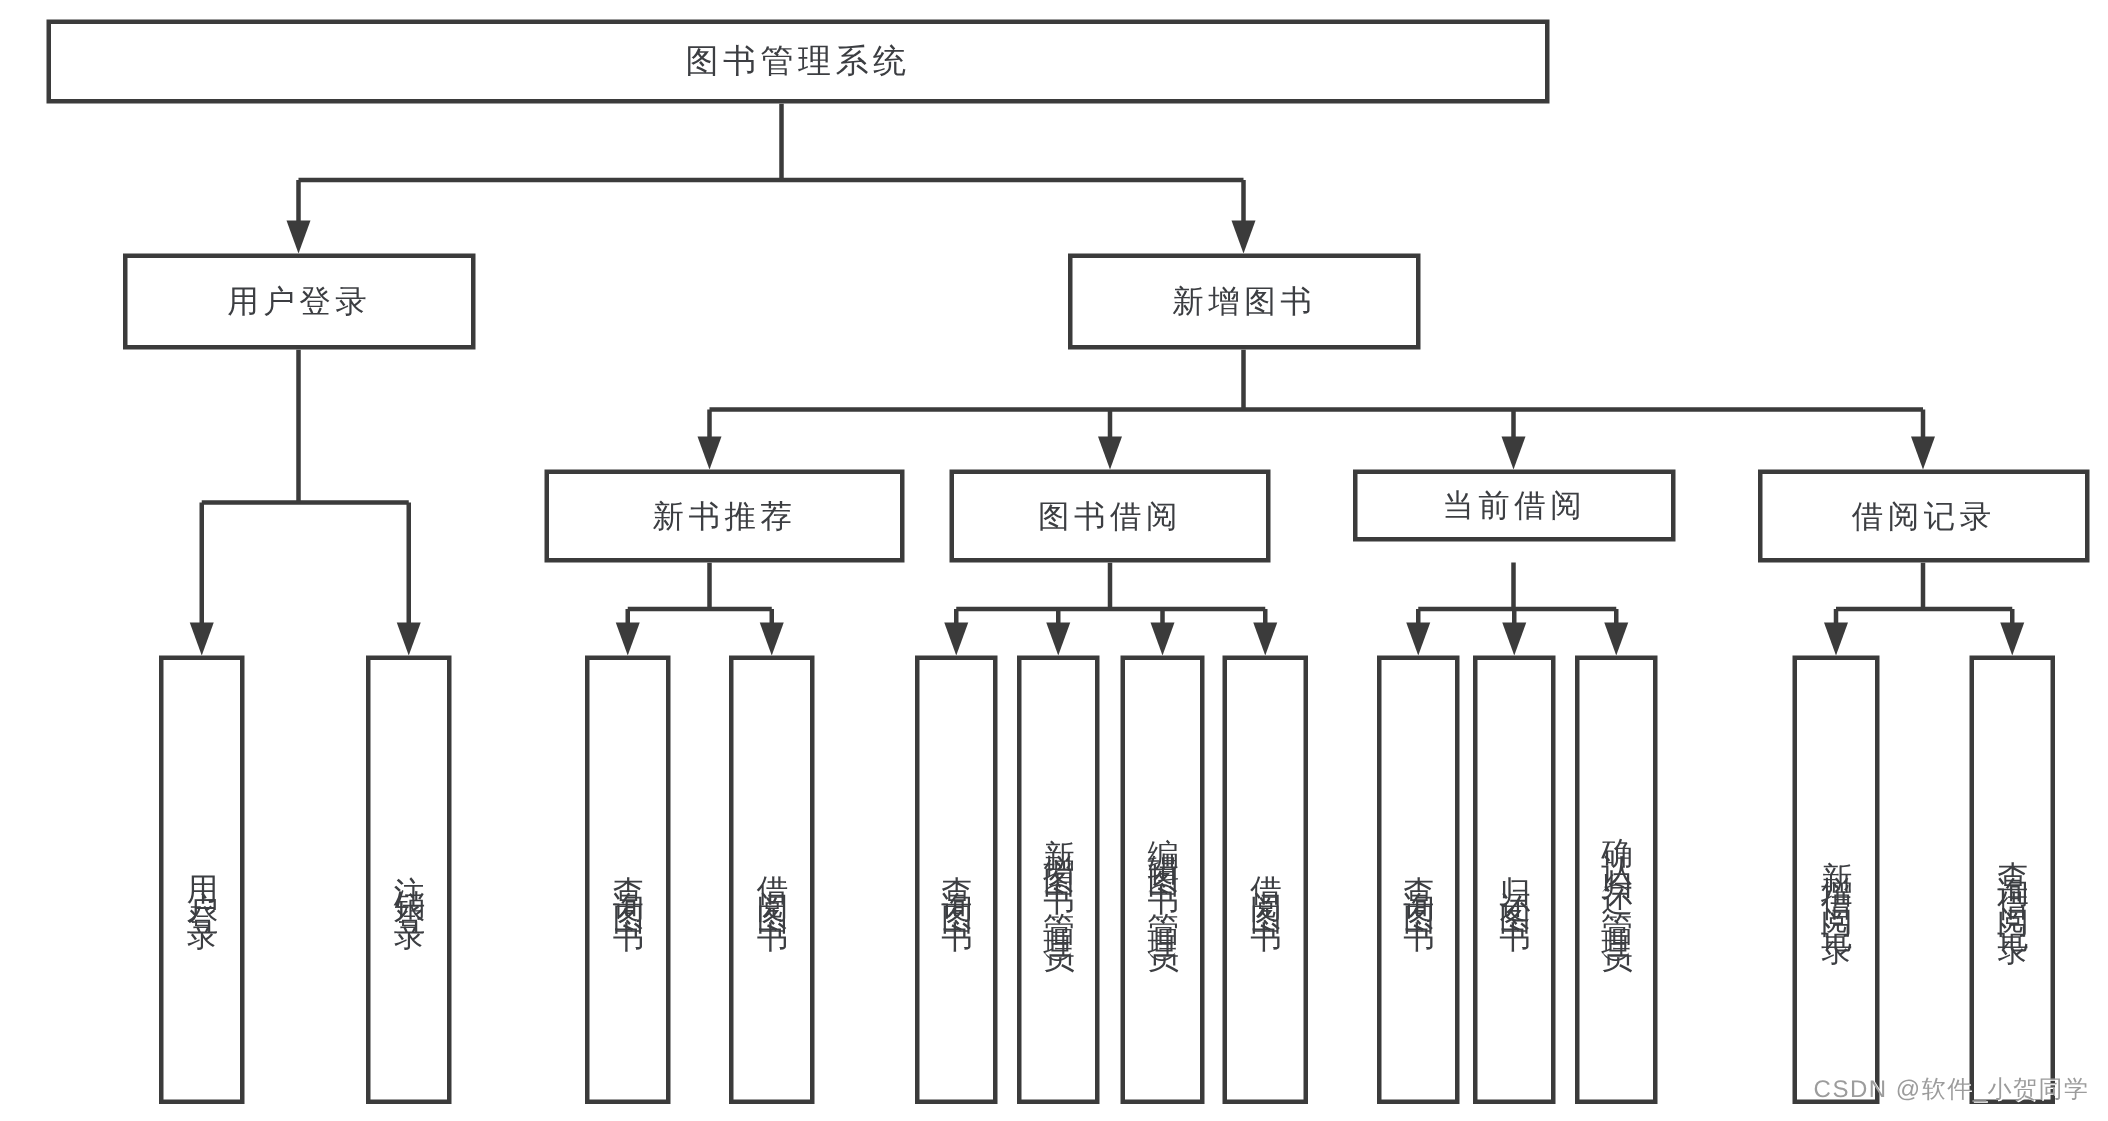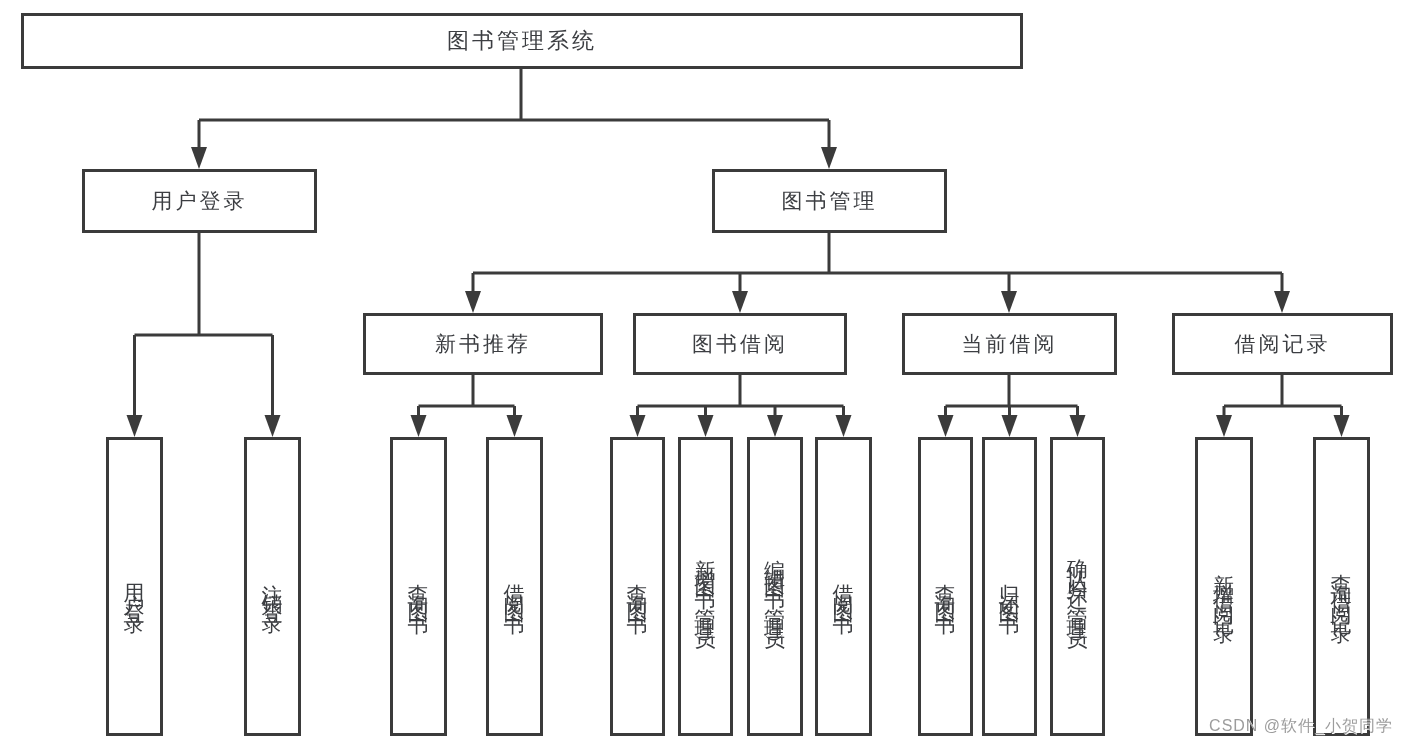--- a/index.html
+++ b/index.html
@@ -19,21 +19,21 @@
     position:absolute;
     box-sizing:border-box;
     border:3px solid var(--line);
     background:#fff;
     display:flex;align-items:center;justify-content:center;
     color:var(--text);
     font-size:21px;
     letter-spacing:3px;
     white-space:nowrap;
   }
-  .hbox.root{font-size:22px;}
+  .hbox.root{font-size:22px;margin-left:10px;}
   .leaf{
     position:absolute;
     box-sizing:border-box;
     border:3px solid var(--line);
     background:#fff;
     top:437px;height:299px;
     display:flex;align-items:center;justify-content:center;
     color:var(--text);
   }
   .leaf .vtext{
@@ -83,30 +83,30 @@
     </svg>
 
   <div class="hbox root" style="left:21px;top:13px;width:1002px;height:56px;">
     <span>图书管理系统</span>
   </div>
 
   <div class="hbox" style="left:82px;top:169px;width:235px;height:64px;">
     <span>用户登录</span>
   </div>
   <div class="hbox" style="left:712px;top:169px;width:235px;height:64px;">
-    <span>图书管理</span>
+    <span>新增图书</span>
   </div>
 
   <div class="hbox" style="left:363px;top:313px;width:240px;height:62px;">
     <span>新书推荐</span>
   </div>
   <div class="hbox" style="left:633px;top:313px;width:214px;height:62px;">
     <span>图书借阅</span>
   </div>
-  <div class="hbox" style="left:902px;top:313px;width:215px;height:62px;text-align:right;">
+  <div class="hbox" style="left:902px;top:313px;width:215px;height:48px;text-align:right;">
     <span>当前借阅</span>
   </div>
   <div class="hbox" style="left:1172px;top:313px;width:221px;height:62px;justify-content:center;">
     <span>借阅记录</span>
   </div>
 
   <div class="leaf" style="left:106px;width:57px;">
     <span class="vtext">用户登录</span>
   </div>
   <div class="leaf" style="left:244px;width:57px;">

